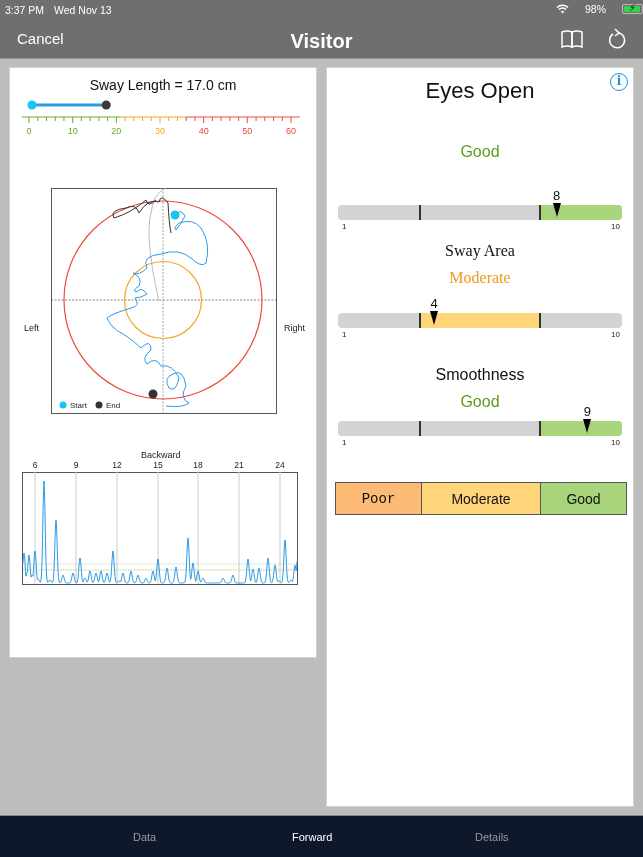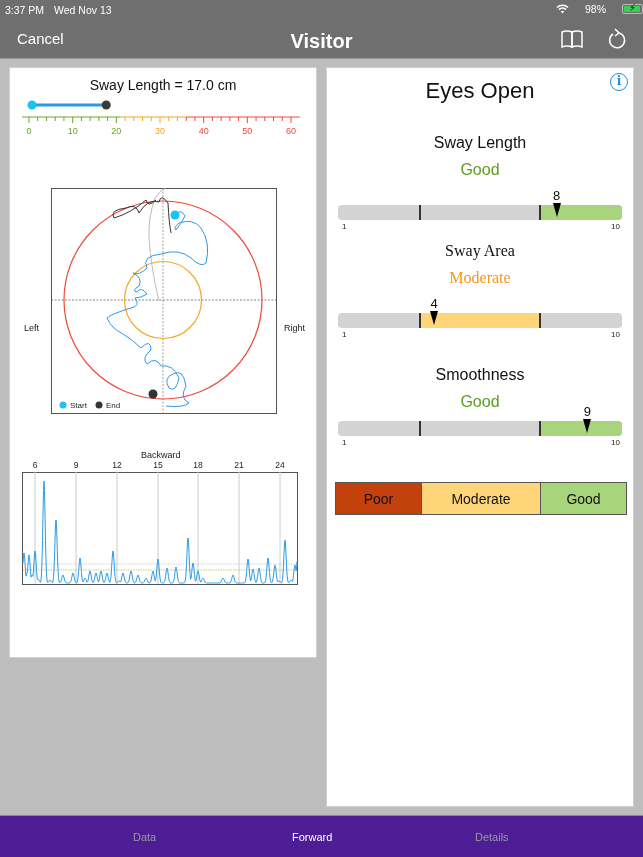--- a/index.html
+++ b/index.html
@@ -37,21 +37,21 @@
   .bar .div { position: absolute; top: 0; width: 1.5px; height: 100%; background: #333; }
   .marker { position: absolute; top: 1px; width: 12px; text-align: center; }
   .marker .num { font-size: 13px; color: #111; line-height: 13px; }
   .marker .tri { width: 0; height: 0; margin: 1px auto 0; border-left: 4px solid transparent; border-right: 4px solid transparent; border-top: 14px solid #000; }
   .bar-min, .bar-max { position: absolute; top: 34px; font-size: 8px; color: #222; }
   .bar-min { left: 4px; }
   .bar-max { right: 2px; }
   .legend-table { position: absolute; left: 8px; top: 414px; width: 292px; height: 33px; display: flex; border: 1px solid #555; }
   .legend-table div { display: flex; align-items: center; justify-content: center; font-size: 14px; color: #111; border-right: 1px solid #555; }
   .legend-table div:last-child { border-right: none; }
-  .tab-bar { position: absolute; left: 0; top: 815px; width: 643px; height: 42px; background: #4c1d95; border-top: 1px solid #888; }
+  .tab-bar { position: absolute; left: 0; top: 815px; width: 643px; height: 42px; background: #0f172a; border-top: 1px solid #888; }
   .tab { position: absolute; top: 15px; font-size: 11px; color: #9a9a9a; cursor: pointer; }
   .tab.active { color: #fff; }
 </style>
 </head>
 <body>
 
 <div class="status-bar">
   <span class="time">3:37 PM</span>
   <span class="date">Wed Nov 13</span>
   <div class="right">
@@ -184,21 +184,20 @@
       <path d="M1.0 102.7L1.5 95.8L2.0 93.0L2.5 95.8L3.0 102.7L3.5 110.5L4.0 116.2L4.5 113.9L5.0 113.0L5.5 111.4L6.0 104.1L6.5 97.6L7.0 95.0L7.5 97.6L8.0 104.1L8.5 111.4L9.0 117.1L9.5 115.7L10.0 115.0L10.5 115.7L11.0 116.3L11.5 109.7L12.0 101.3L12.5 94.0L13.0 91.0L13.5 94.0L14.0 101.3L14.5 109.7L15.0 116.3L15.5 119.4L16.0 119.0L16.5 119.4L17.0 120.3L17.5 121.3L18.0 122.2L18.5 122.1L19.0 120.0L19.5 114.1L20.0 101.6L20.5 80.6L21.0 54.0L21.5 30.5L22.0 21.0L22.5 30.5L23.0 54.0L23.5 80.6L24.0 101.6L24.5 114.1L25.0 120.0L25.5 122.1L26.0 122.4L26.5 121.8L27.0 121.0L27.5 120.3L28.0 120.0L28.5 120.3L29.0 121.0L29.5 121.8L30.0 122.4L30.5 122.5L31.0 121.1L31.5 117.5L32.0 109.8L32.5 96.8L33.0 80.4L33.5 65.9L34.0 60.0L34.5 65.9L35.0 80.4L35.5 96.8L36.0 109.8L36.5 117.5L37.0 121.1L37.5 122.5L38.0 122.8L38.5 122.3L39.0 121.3L39.5 119.7L40.0 117.6L40.5 115.7L41.0 115.0L41.5 115.7L42.0 117.6L42.5 119.7L43.0 121.3L43.5 122.3L44.0 122.8L44.5 122.9L45.0 123.0L45.5 123.0L46.0 123.0L46.5 123.0L47.0 123.0L47.5 122.9L48.0 122.7L48.5 122.1L49.0 120.9L49.5 118.8L50.0 116.2L50.5 113.9L51.0 113.0L51.5 113.9L52.0 116.2L52.5 118.8L53.0 120.9L53.5 122.1L54.0 122.7L54.5 122.8L55.0 122.3L55.5 120.8L56.0 117.8L56.5 112.6L57.0 106.1L57.5 100.3L58.0 98.0L58.5 100.3L59.0 106.1L59.5 112.6L60.0 117.8L60.5 120.8L61.0 122.0L61.5 120.9L62.0 119.6L62.5 118.5L63.0 118.0L63.5 118.5L64.0 119.6L64.5 120.9L65.0 122.0L65.5 122.0L66.0 120.5L66.5 118.0L67.0 114.9L67.5 112.1L68.0 111.0L68.5 112.1L69.0 114.9L69.5 118.0L70.0 120.5L70.5 122.0L71.0 122.6L71.5 122.1L72.0 120.9L72.5 118.8L73.0 116.2L73.5 113.9L74.0 113.0L74.5 113.9L75.0 116.2L75.5 118.8L76.0 120.9L76.5 122.0L77.0 120.5L77.5 118.0L78.0 114.9L78.5 112.1L79.0 111.0L79.5 112.1L80.0 114.9L80.5 118.0L81.0 120.5L81.5 122.0L82.0 122.6L82.5 122.1L83.0 120.9L83.5 118.8L84.0 116.2L84.5 113.9L85.0 113.0L85.5 113.9L86.0 116.2L86.5 118.8L87.0 120.9L87.5 122.1L88.0 122.0L88.5 120.2L89.0 116.3L89.5 109.7L90.0 101.3L90.5 94.0L91.0 91.0L91.5 94.0L92.0 101.3L92.5 109.7L93.0 116.3L93.5 120.2L94.0 122.0L94.5 122.7L95.0 122.6L95.5 122.2L96.0 121.6L96.5 121.2L97.0 121.0L97.5 121.2L98.0 121.6L98.5 122.1L99.0 120.9L99.5 118.8L100.0 116.2L100.5 113.9L101.0 113.0L101.5 113.9L102.0 116.2L102.5 118.8L103.0 120.9L103.5 122.1L104.0 122.7L104.5 122.9L105.0 123.0L105.5 122.9L106.0 122.6L106.5 122.0L107.0 120.5L107.5 118.0L108.0 114.9L108.5 112.1L109.0 111.0L109.5 112.1L110.0 114.9L110.5 118.0L111.0 120.5L111.5 122.0L112.0 122.6L112.5 122.9L113.0 122.8L113.5 122.3L114.0 121.3L114.5 119.7L115.0 117.6L115.5 115.7L116.0 115.0L116.5 115.7L117.0 117.6L117.5 119.7L118.0 121.3L118.5 122.3L119.0 122.8L119.5 122.9L120.0 123.0L120.5 123.0L121.0 122.9L121.5 122.6L122.0 122.0L122.5 120.9L123.0 119.6L123.5 118.5L124.0 118.0L124.5 118.5L125.0 119.6L125.5 120.9L126.0 122.0L126.5 122.6L127.0 122.9L127.5 122.9L128.0 122.6L128.5 122.0L129.0 120.5L129.5 118.0L130.0 114.9L130.5 112.1L131.0 111.0L131.5 112.1L132.0 114.9L132.5 118.0L133.0 120.5L133.5 120.9L134.0 118.0L134.5 113.0L135.0 106.8L135.5 101.2L136.0 99.0L136.5 101.2L137.0 106.8L137.5 113.0L138.0 118.0L138.5 120.9L139.0 122.3L139.5 122.8L140.0 123.0L140.5 123.0L141.0 123.0L141.5 122.9L142.0 122.6L142.5 121.7L143.0 119.9L143.5 116.8L144.0 112.9L144.5 109.4L145.0 108.0L145.5 109.4L146.0 112.9L146.5 116.8L147.0 119.9L147.5 121.7L148.0 122.6L148.5 122.9L149.0 123.0L149.5 123.0L150.0 123.0L150.5 122.9L151.0 122.5L151.5 121.6L152.0 119.6L152.5 116.4L153.0 112.2L153.5 108.5L154.0 107.0L154.5 108.5L155.0 112.2L155.5 116.4L156.0 119.6L156.5 121.6L157.0 122.5L157.5 122.9L158.0 123.0L158.5 123.0L159.0 123.0L159.5 123.0L160.0 123.0L160.5 123.0L161.0 123.0L161.5 123.0L162.0 122.9L162.5 122.6L163.0 121.7L163.5 119.1L164.0 113.6L164.5 104.3L165.0 92.6L165.5 82.2L166.0 78.0L166.5 82.2L167.0 92.6L167.5 104.3L168.0 113.6L168.5 119.1L169.0 118.8L169.5 114.7L170.0 109.5L170.5 104.9L171.0 103.0L171.5 104.9L172.0 109.5L172.5 114.7L173.0 118.8L173.5 121.3L174.0 120.5L174.5 118.0L175.0 114.9L175.5 112.1L176.0 111.0L176.5 112.1L177.0 114.9L177.5 118.0L178.0 120.5L178.5 122.0L179.0 122.0L179.5 120.9L180.0 119.6L180.5 118.5L181.0 118.0L181.5 118.5L182.0 119.6L182.5 120.9L183.0 122.0L183.5 122.6L184.0 122.9L184.5 123.0L185.0 123.0L185.5 123.0L186.0 123.0L186.5 123.0L187.0 123.0L187.5 123.0L188.0 123.0L188.5 123.0L189.0 123.0L189.5 123.0L190.0 123.0L190.5 123.0L191.0 123.0L191.5 123.0L192.0 123.0L192.5 123.0L193.0 123.0L193.5 123.0L194.0 123.0L194.5 123.0L195.0 123.0L195.5 123.0L196.0 123.0L196.5 123.0L197.0 123.0L197.5 123.0L198.0 122.9L198.5 122.6L199.0 122.0L199.5 120.9L200.0 119.6L200.5 118.5L201.0 118.0L201.5 118.5L202.0 119.6L202.5 120.9L203.0 122.0L203.5 122.6L204.0 122.9L204.5 123.0L205.0 123.0L205.5 123.0L206.0 123.0L206.5 123.0L207.0 123.0L207.5 122.9L208.0 122.8L208.5 122.3L209.0 121.3L209.5 119.7L210.0 117.6L210.5 115.7L211.0 115.0L211.5 115.7L212.0 117.6L212.5 119.7L213.0 121.3L213.5 122.3L214.0 122.8L214.5 122.9L215.0 123.0L215.5 123.0L216.0 123.0L216.5 123.0L217.0 123.0L217.5 123.0L218.0 123.0L218.5 123.0L219.0 123.0L219.5 123.0L220.0 123.0L220.5 123.0L221.0 123.0L221.5 123.0L222.0 123.0L222.5 122.8L223.0 122.3L223.5 120.9L224.0 118.0L224.5 113.0L225.0 106.8L225.5 101.2L226.0 99.0L226.5 101.2L227.0 106.8L227.5 113.0L228.0 118.0L228.5 120.9L229.0 120.1L229.5 117.2L230.0 113.5L230.5 110.3L231.0 109.0L231.5 110.3L232.0 113.5L232.5 117.2L233.0 120.1L233.5 121.8L234.0 122.6L234.5 121.7L235.0 119.9L235.5 116.8L236.0 112.9L236.5 109.4L237.0 108.0L237.5 109.4L238.0 112.9L238.5 116.8L239.0 119.9L239.5 121.7L240.0 122.6L240.5 122.9L241.0 123.0L241.5 123.0L242.0 123.0L242.5 122.8L243.0 122.3L243.5 120.8L244.0 117.8L244.5 112.6L245.0 106.1L245.5 100.3L246.0 98.0L246.5 100.3L247.0 106.1L247.5 112.6L248.0 117.8L248.5 120.8L249.0 122.3L249.5 122.8L250.0 122.5L250.5 121.4L251.0 119.2L251.5 115.5L252.0 110.8L252.5 106.7L253.0 105.0L253.5 106.7L254.0 110.8L254.5 115.5L255.0 119.2L255.5 121.4L256.0 121.6L256.5 121.2L257.0 121.0L257.5 121.2L258.0 121.6L258.5 122.2L259.0 122.6L259.5 122.6L260.0 121.7L260.5 119.3L261.0 114.0L261.5 105.1L262.0 93.9L262.5 84.0L263.0 80.0L263.5 84.0L264.0 93.9L264.5 105.1L265.0 114.0L265.5 119.3L266.0 121.7L266.5 122.6L267.0 122.4L267.5 121.8L268.0 121.0L268.5 120.3L269.0 120.0L269.5 120.3L270.0 121.0L270.5 121.4L271.0 119.2L271.5 115.5L272.0 110.8L272.5 106.7L273.0 105.0L273.5 106.7L274.0 110.8L274.5 109.7L275.0 101.3" fill="none" stroke="#2b9ae6" stroke-width="1"></path>
     </svg>
 </div>
 
 <div class="panel panel-right">
   <div class="eyes-title">Eyes Open</div>
   <div class="info-icon">i</div>
 
   <div id="metrics">
       <div class="metric" style="top: 66px;">
-        <div class="name">Sway Length</div>
     <div class="rating" style="color:#5a9e1a">Good</div>
       </div>
       <div class="bar-wrap" style="top: 120px;">
         <div class="bar">
           <div class="seg" style="left:201px;width:83px;background:#a8d47c"></div>
       <div class="div" style="left:81px"></div>
       <div class="div" style="left:201px"></div>
         </div>
     <div class="marker" style="left:212.66666666666666px">
       <div class="num">8</div>
@@ -237,21 +236,21 @@
     <div class="marker" style="left:243.33333333333331px">
       <div class="num">9</div>
       <div class="tri"></div>
         </div>
     <span class="bar-min">1</span>
     <span class="bar-max">10</span>
       </div>
     </div>
 
   <div class="legend-table">
-    <div style="width: 86px; background: #c2410c;" id="leg0">Poor</div>
+    <div style="width: 86px; background: #fdba74; font-family: Liberation Mono, monospace;" id="leg0">Poor</div>
     <div style="width: 119px; background: rgb(255, 213, 122);" id="leg1">Moderate</div>
     <div style="flex: 1 1 0%; background: rgb(168, 212, 124);" id="leg2">Good</div>
   </div>
 </div>
 
 <div class="tab-bar">
   <span class="tab" style="left:133px" id="tab0">Data</span>
   <span class="tab active" style="left:292px" id="tab1">Forward</span>
   <span class="tab" style="left:475px" id="tab2">Details</span>
 </div>

